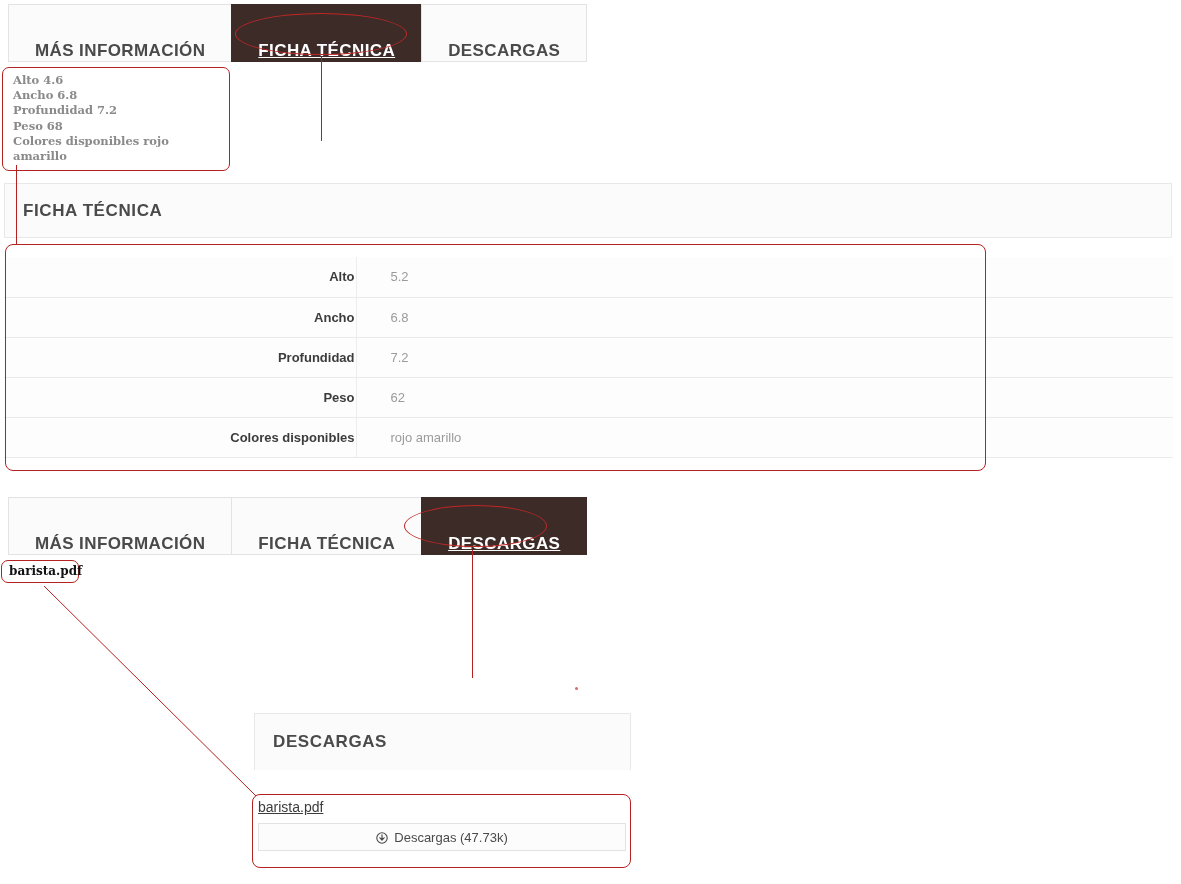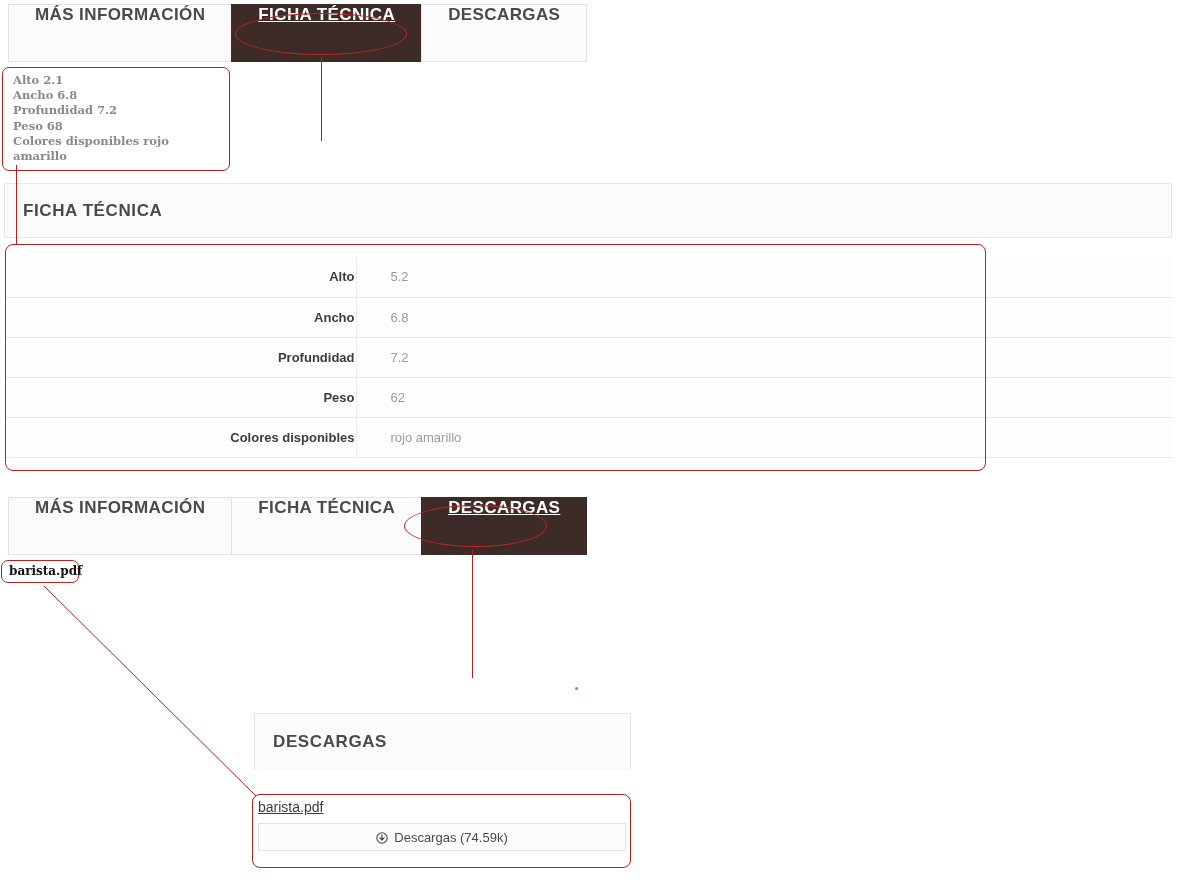--- a/index.html
+++ b/index.html
@@ -17,21 +17,21 @@
 
   
   .tabbar {
     position: absolute;
     display: flex;
     align-items: stretch;
     height: 58px;
   }
   .tab {
     display: flex;
-    align-items: flex-start;
+    align-items: flex-end;
     justify-content: center;
     padding: 0 26px;
     font-size: 17px;
     font-weight: bold;
     letter-spacing: 0.4px;
     color: #4a4a4a;
     background: #fbfbfb;
     border: 1px solid #e3e3e3;
     border-right: none;
     box-sizing: border-box;
@@ -234,32 +234,32 @@
 
 <div class="dl-wrap" style="left:258px; top:798px; width:368px;">
   <a class="dl-name" href="#">barista.pdf</a>
   <div class="dl-button">
     <span class="dlicon">
       <svg width="12" height="12" viewBox="0 0 12 12">
         <circle cx="6" cy="6" r="5.2" fill="none" stroke="#4a4a4a" stroke-width="1.1"></circle>
         <path d="M6 2.9 L6 7.6 M3.9 5.8 L6 8.0 L8.1 5.8" fill="none" stroke="#4a4a4a" stroke-width="1.2" stroke-linecap="round" stroke-linejoin="round"></path>
       </svg>
     </span>
-    <span>Descargas (74.59k)</span>
+    <span>Descargas (47.73k)</span>
   </div>
 </div>
 
 <div class="anno" style="left:0; top:0; width:1181px; height:884px;">
 
   <div class="anno-ellipse" style="left:235px; top:13px; width:172px; height:42px;"></div>
 
   <div class="anno-vline" style="left:321px; top:57px; height:84px;"></div>
 
   <div class="callout spec" style="left:2px; top:67px; width:228px;">
-    <div>Alto 2.1</div>
+    <div>Alto 4.6</div>
     <div>Ancho 6.8</div>
     <div>Profundidad 7.2</div>
     <div>Peso 68</div>
     <div>Colores disponibles rojo amarillo</div>
   </div>
 
   <div class="anno-vline" style="left:16px; top:165px; height:80px;"></div>
 
   <div class="anno-box" style="left:5px; top:244px; width:981px; height:227px;"></div>
 

